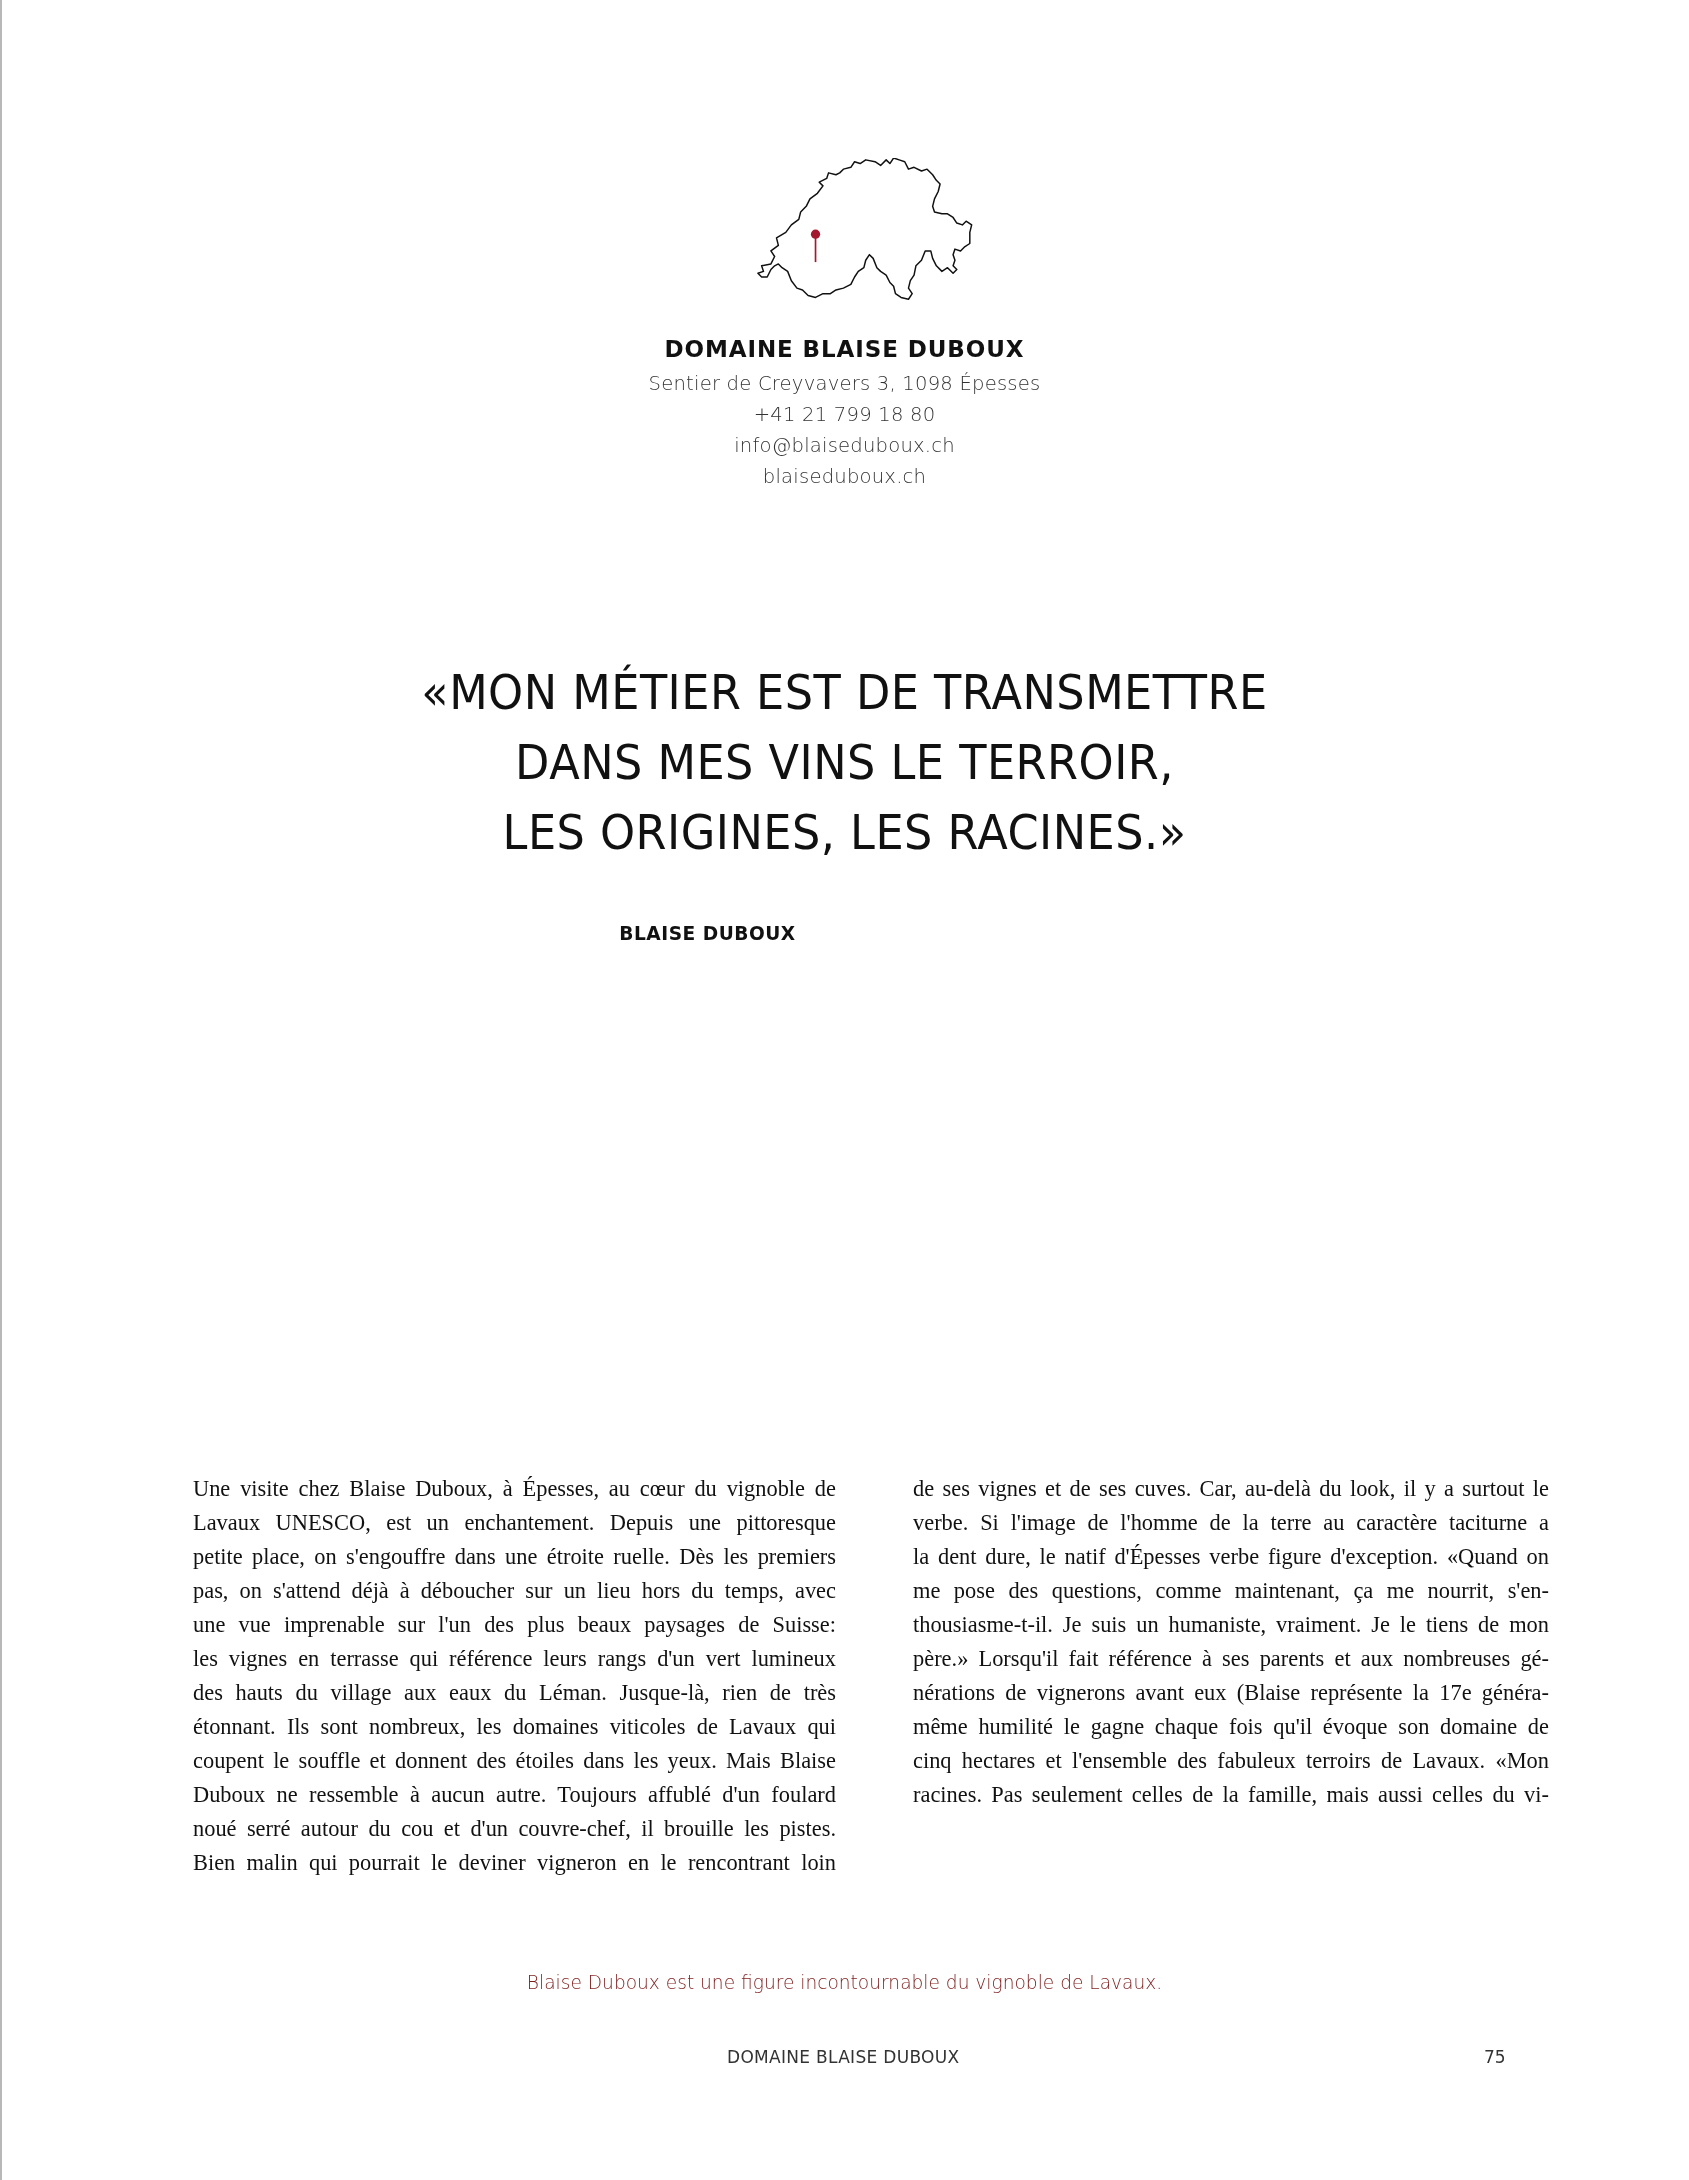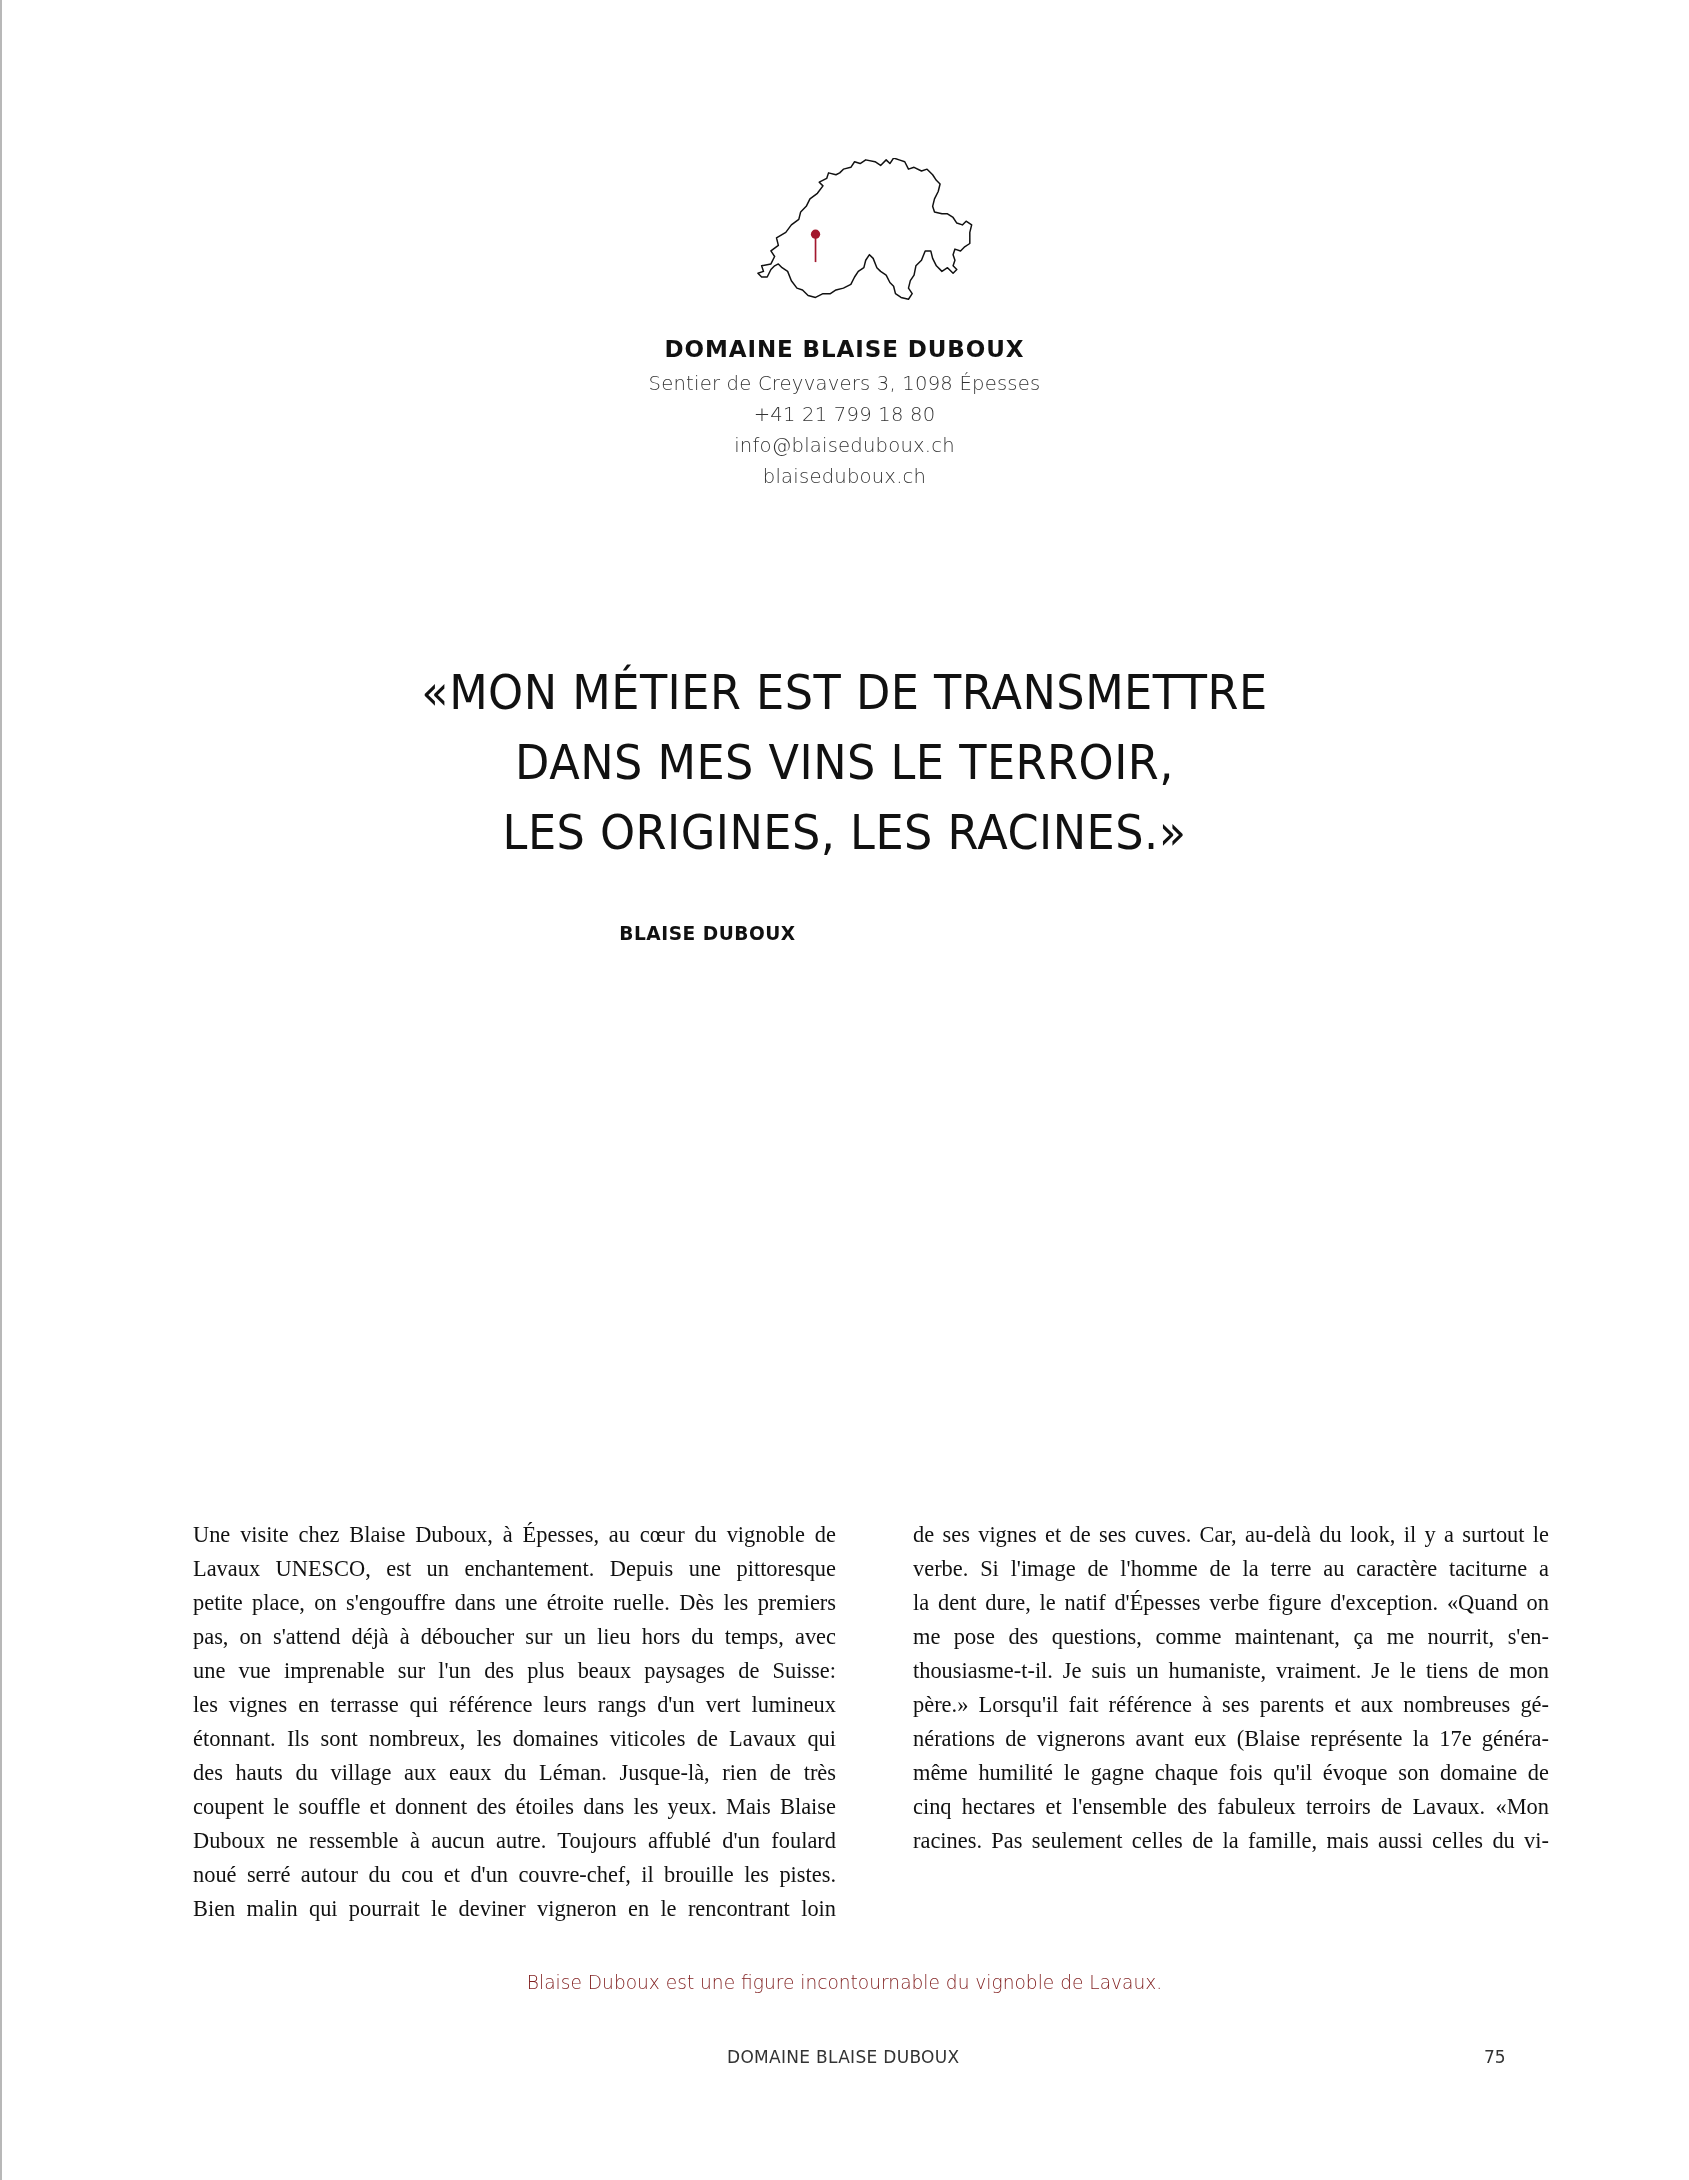--- a/index.html
+++ b/index.html
@@ -5,21 +5,21 @@
   html, body { margin: 0; padding: 0; background: #ffffff; }
   body { width: 1689px; height: 2180px; position: relative; overflow: hidden; color: #111; }
   .page-edge { position: absolute; left: 0; top: 0; width: 1.9px; height: 2180px; background: #b8b8b8; }
   .map { position: absolute; left: 750px; top: 158px; width: 224px; height: 158px; }
   .header { position: absolute; left: 0; width: 1689px; top: 336px; text-align: center; font-family: "DejaVu Sans", sans-serif; }
   .header .title { font-weight: bold; font-size: 23px; letter-spacing: 0.9px; color: #111; margin-bottom: 5.6px; }
   .header .line { font-size: 19.6px; line-height: 31px; color: #333; font-weight: 300; letter-spacing: 0.2px; }
   .quote { position: absolute; left: 0; width: 1689px; top: 657px; text-align: center; font-family: "DejaVu Sans", sans-serif; font-size: 48px; line-height: 70px; letter-spacing: 0.5px; color: #111; transform: scaleX(0.93); transform-origin: center top; }
   .quote div { white-space: nowrap; }
   .attrib { position: absolute; left: 0; width: 1415px; top: 923px; text-align: center; font-family: "DejaVu Sans", sans-serif; font-weight: bold; font-size: 18.6px; letter-spacing: 0.5px; color: #111; }
-  .col { position: absolute; top: 1518px; width: 653px; font-family: "Liberation Serif", serif; font-size: 22.4px; line-height: 34px; color: #111; text-align: justify; text-align-last: justify; }
+  .col { position: absolute; top: 1472px; width: 653px; font-family: "Liberation Serif", serif; font-size: 22.4px; line-height: 34px; color: #111; text-align: justify; text-align-last: justify; }
   .col div { white-space: nowrap; text-align-last: justify; text-align: justify; }
   .col.left { left: 193px; width: 643px; }
   .col.right { left: 869px; width: 636px; margin-left: 44px; }
   .caption { position: absolute; left: 0; width: 1689px; top: 1972px; text-align: center; font-family: "DejaVu Sans", sans-serif; font-size: 18.6px; color: #7f1d1d; font-weight: 300; }
   .footer-title { position: absolute; left: 727px; top: 2047px; font-family: "DejaVu Sans", sans-serif; font-size: 17px; color: #333; letter-spacing: 0.3px; }
   .page-number { position: absolute; left: 1484px; top: 2047px; font-family: "DejaVu Sans", sans-serif; font-size: 17px; color: #333; }
 </style>
 </head>
 <body>
 
@@ -46,22 +46,22 @@
 </div>
 <div class="attrib">BLAISE DUBOUX</div>
 
 <div class="col left">
   <div>Une visite chez Blaise Duboux, à Épesses, au cœur du vignoble de</div>
   <div>Lavaux UNESCO, est un enchantement. Depuis une pittoresque</div>
   <div>petite place, on s'engouffre dans une étroite ruelle. Dès les premiers</div>
   <div>pas, on s'attend déjà à déboucher sur un lieu hors du temps, avec</div>
   <div>une vue imprenable sur l'un des plus beaux paysages de Suisse:</div>
   <div>les vignes en terrasse qui référence leurs rangs d'un vert lumineux</div>
+  <div>des hauts du village aux eaux du Léman. Jusque-là, rien de très</div>
   <div>étonnant. Ils sont nombreux, les domaines viticoles de Lavaux qui</div>
-  <div>des hauts du village aux eaux du Léman. Jusque-là, rien de très</div>
   <div>coupent le souffle et donnent des étoiles dans les yeux. Mais Blaise</div>
   <div>Duboux ne ressemble à aucun autre. Toujours affublé d'un foulard</div>
   <div>noué serré autour du cou et d'un couvre-chef, il brouille les pistes.</div>
   <div>Bien malin qui pourrait le deviner vigneron en le rencontrant loin</div>
 </div>
 
 <div class="col right">
   <div>de ses vignes et de ses cuves. Car, au-delà du look, il y a surtout le</div>
   <div>verbe. Si l'image de l'homme de la terre au caractère taciturne a</div>
   <div>la dent dure, le natif d'Épesses verbe figure d'exception. «Quand on</div>

